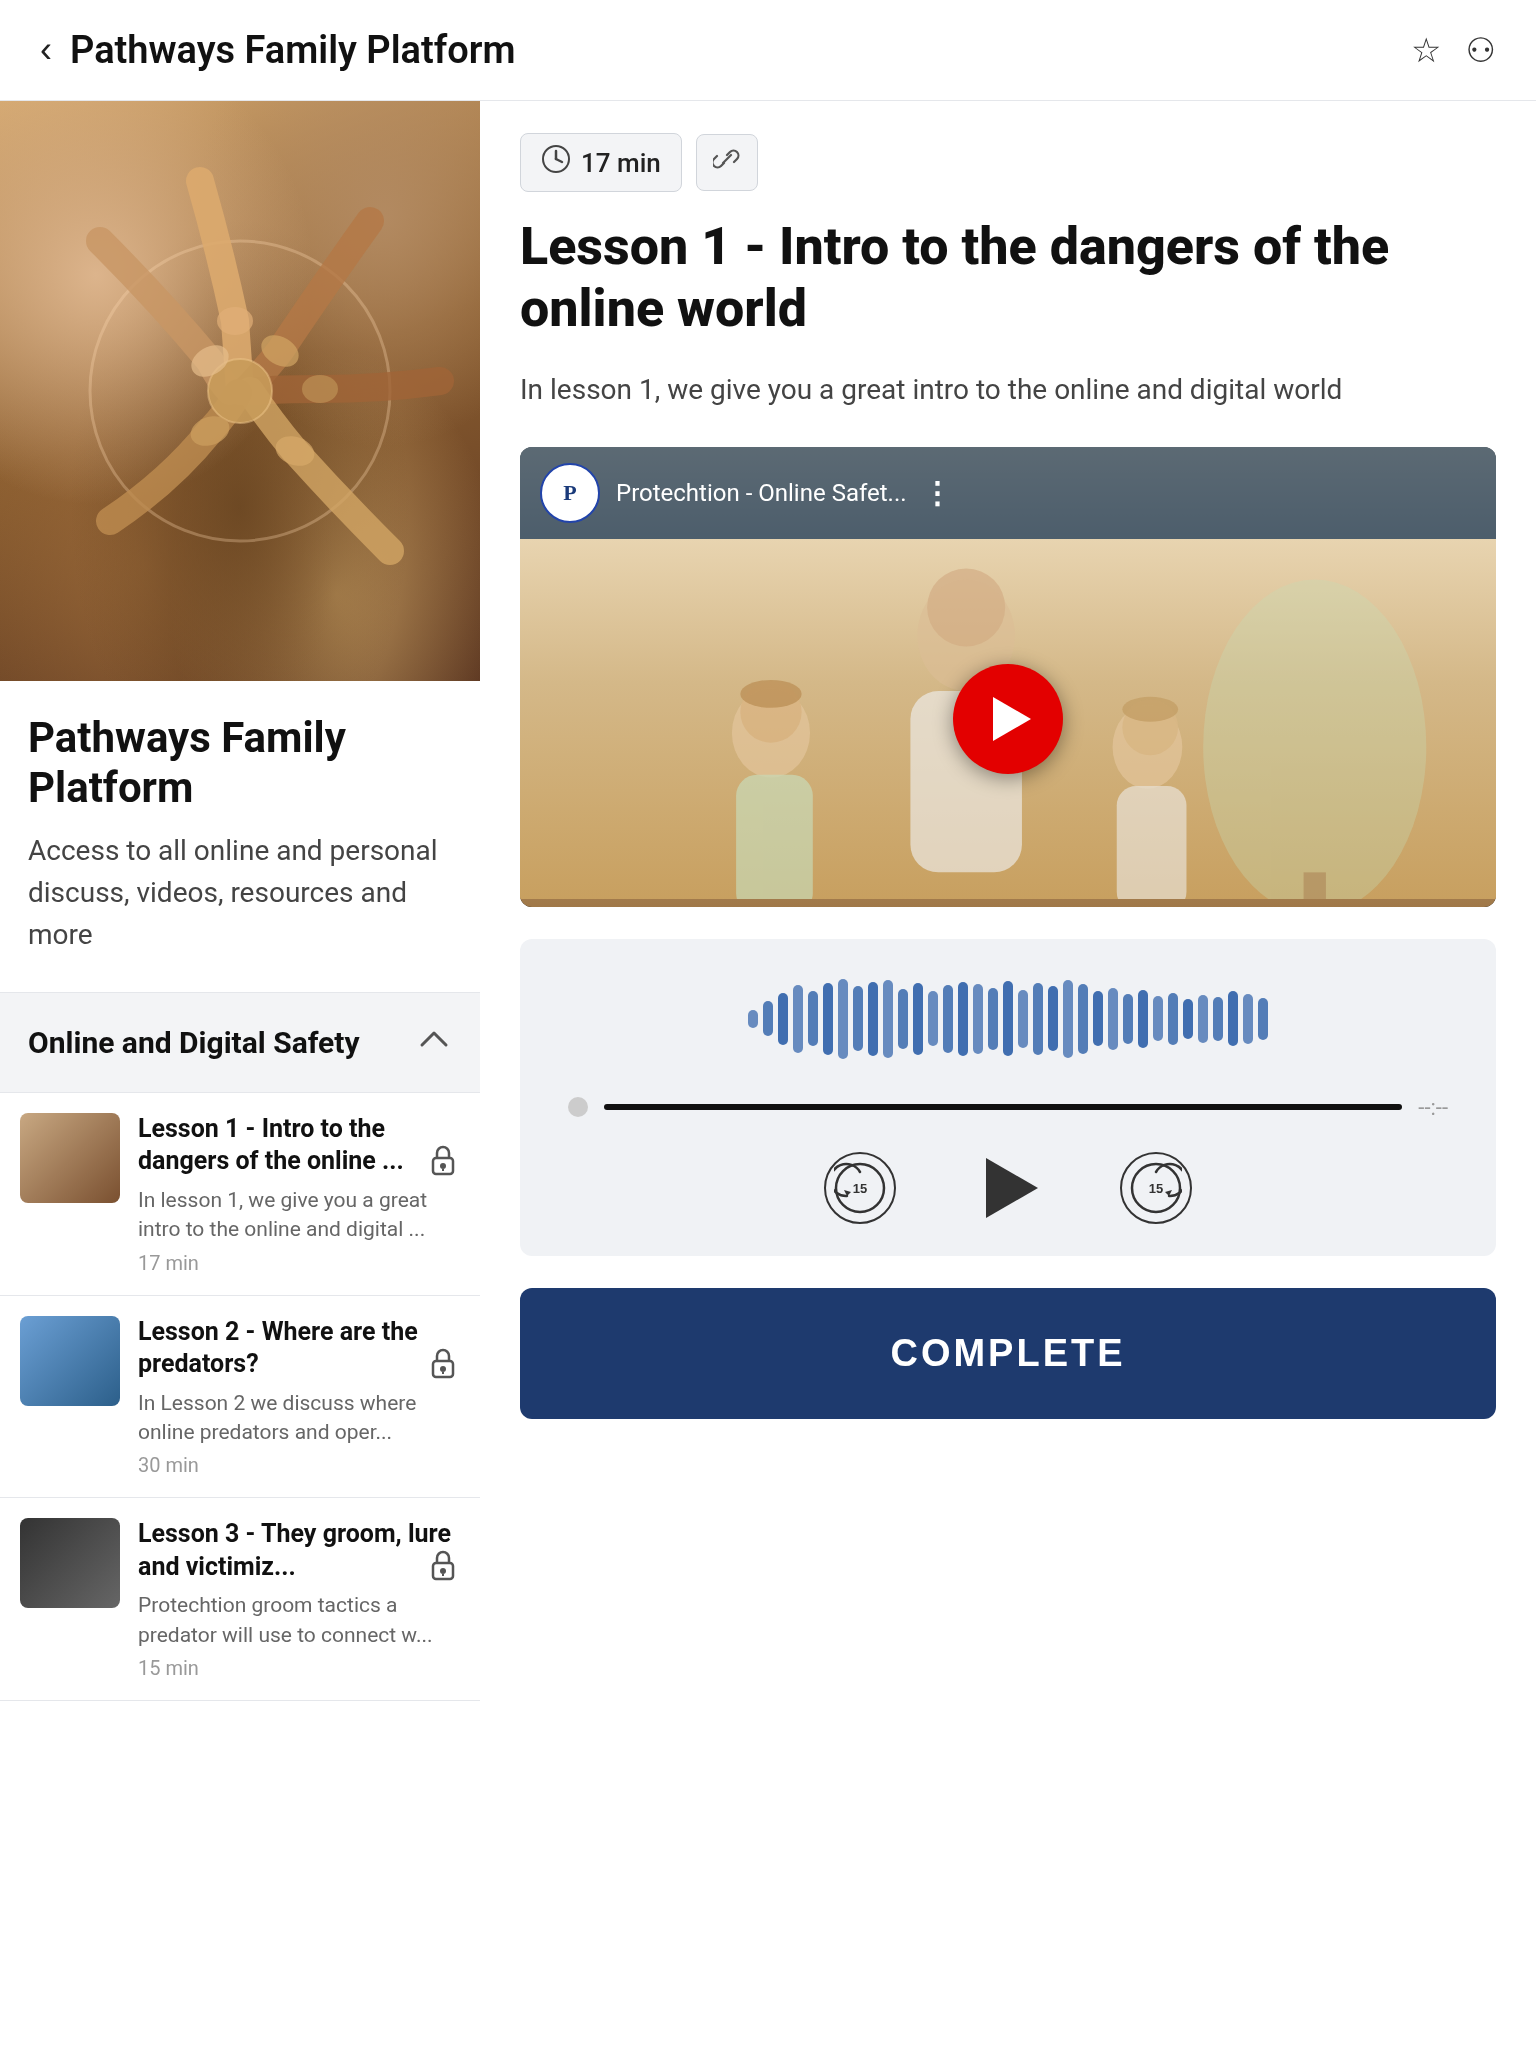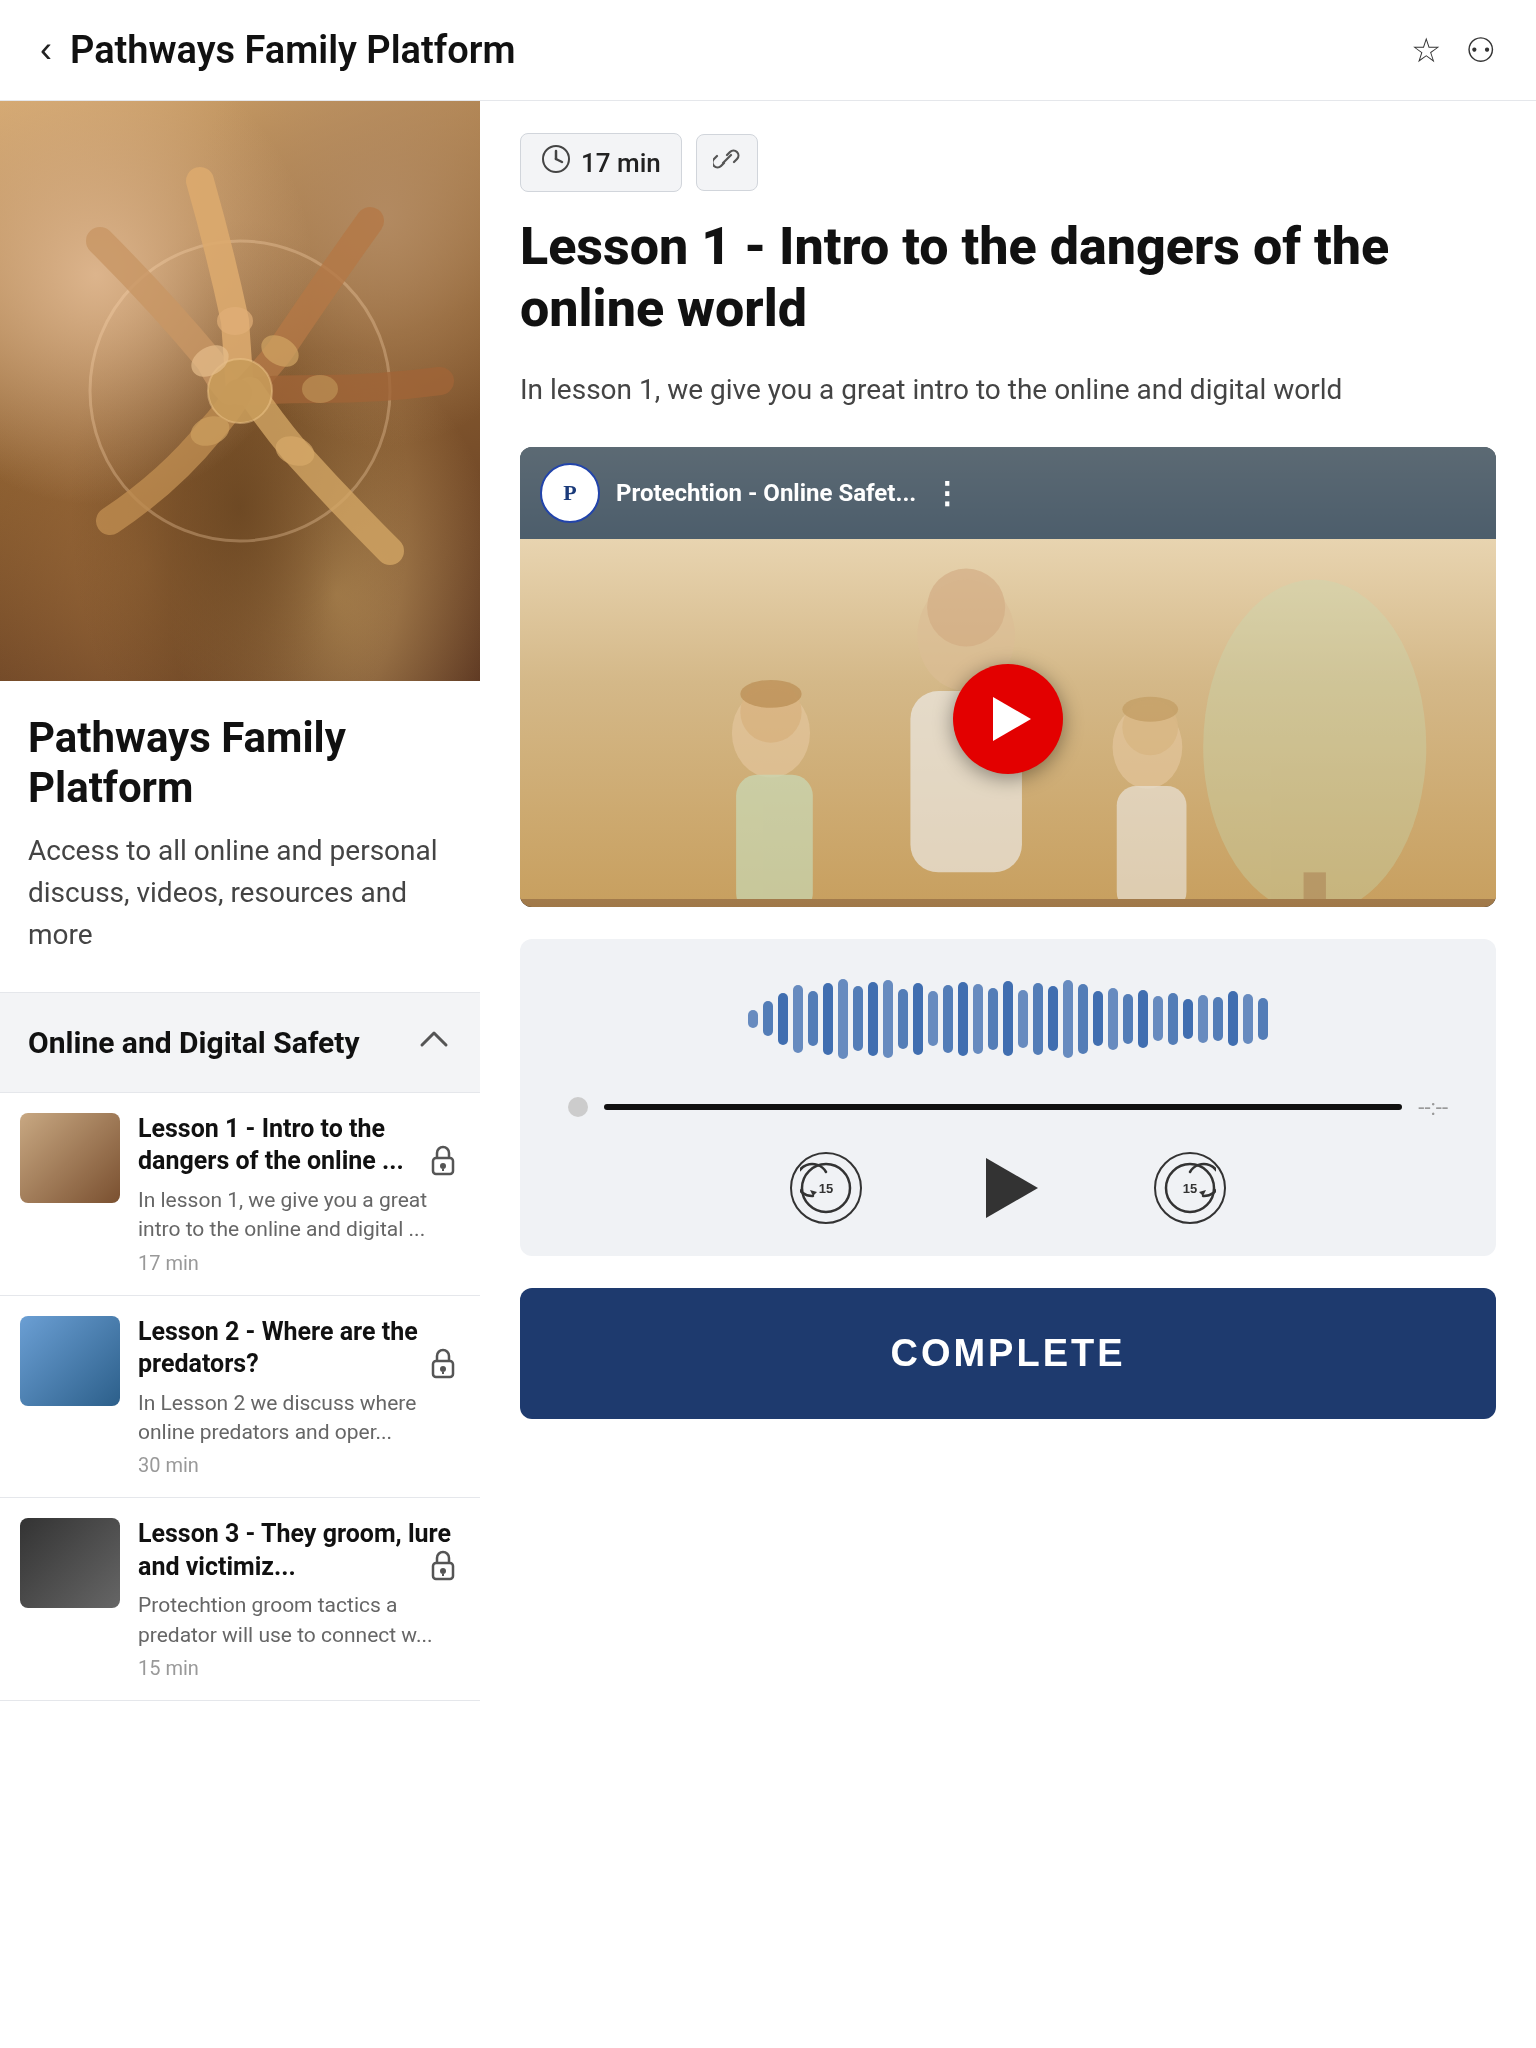--- a/index.html
+++ b/index.html
@@ -256,21 +256,21 @@
       align-items: center;
       justify-content: center;
       font-size: 22px;
       font-weight: 800;
       color: #1a3a7a;
       border: 2px solid #2244aa;
       flex-shrink: 0;
     }
     .video-channel-name {
       font-size: 24px;
-      font-weight: 700;
+      font-weight: 400;
       color: #fff;
     }
     .video-more {
       font-size: 30px;
       color: #fff;
       font-weight: 700;
     }
     .video-scene {
       flex: 1;
       background: linear-gradient(180deg, #d4e8f0 0%, #f0d8b0 50%, #c8a878 100%);
@@ -351,21 +351,21 @@
     }
     .progress-time {
       font-size: 22px;
       color: #999;
       white-space: nowrap;
     }
     .audio-controls {
       display: flex;
       align-items: center;
       justify-content: center;
-      gap: 116px;
+      gap: 82px;
     }
     .rewind-btn {
       width: 72px;
       height: 72px;
       border-radius: 50%;
       border: 2.5px solid #333;
       background: none;
       display: flex;
       align-items: center;
       justify-content: center;

